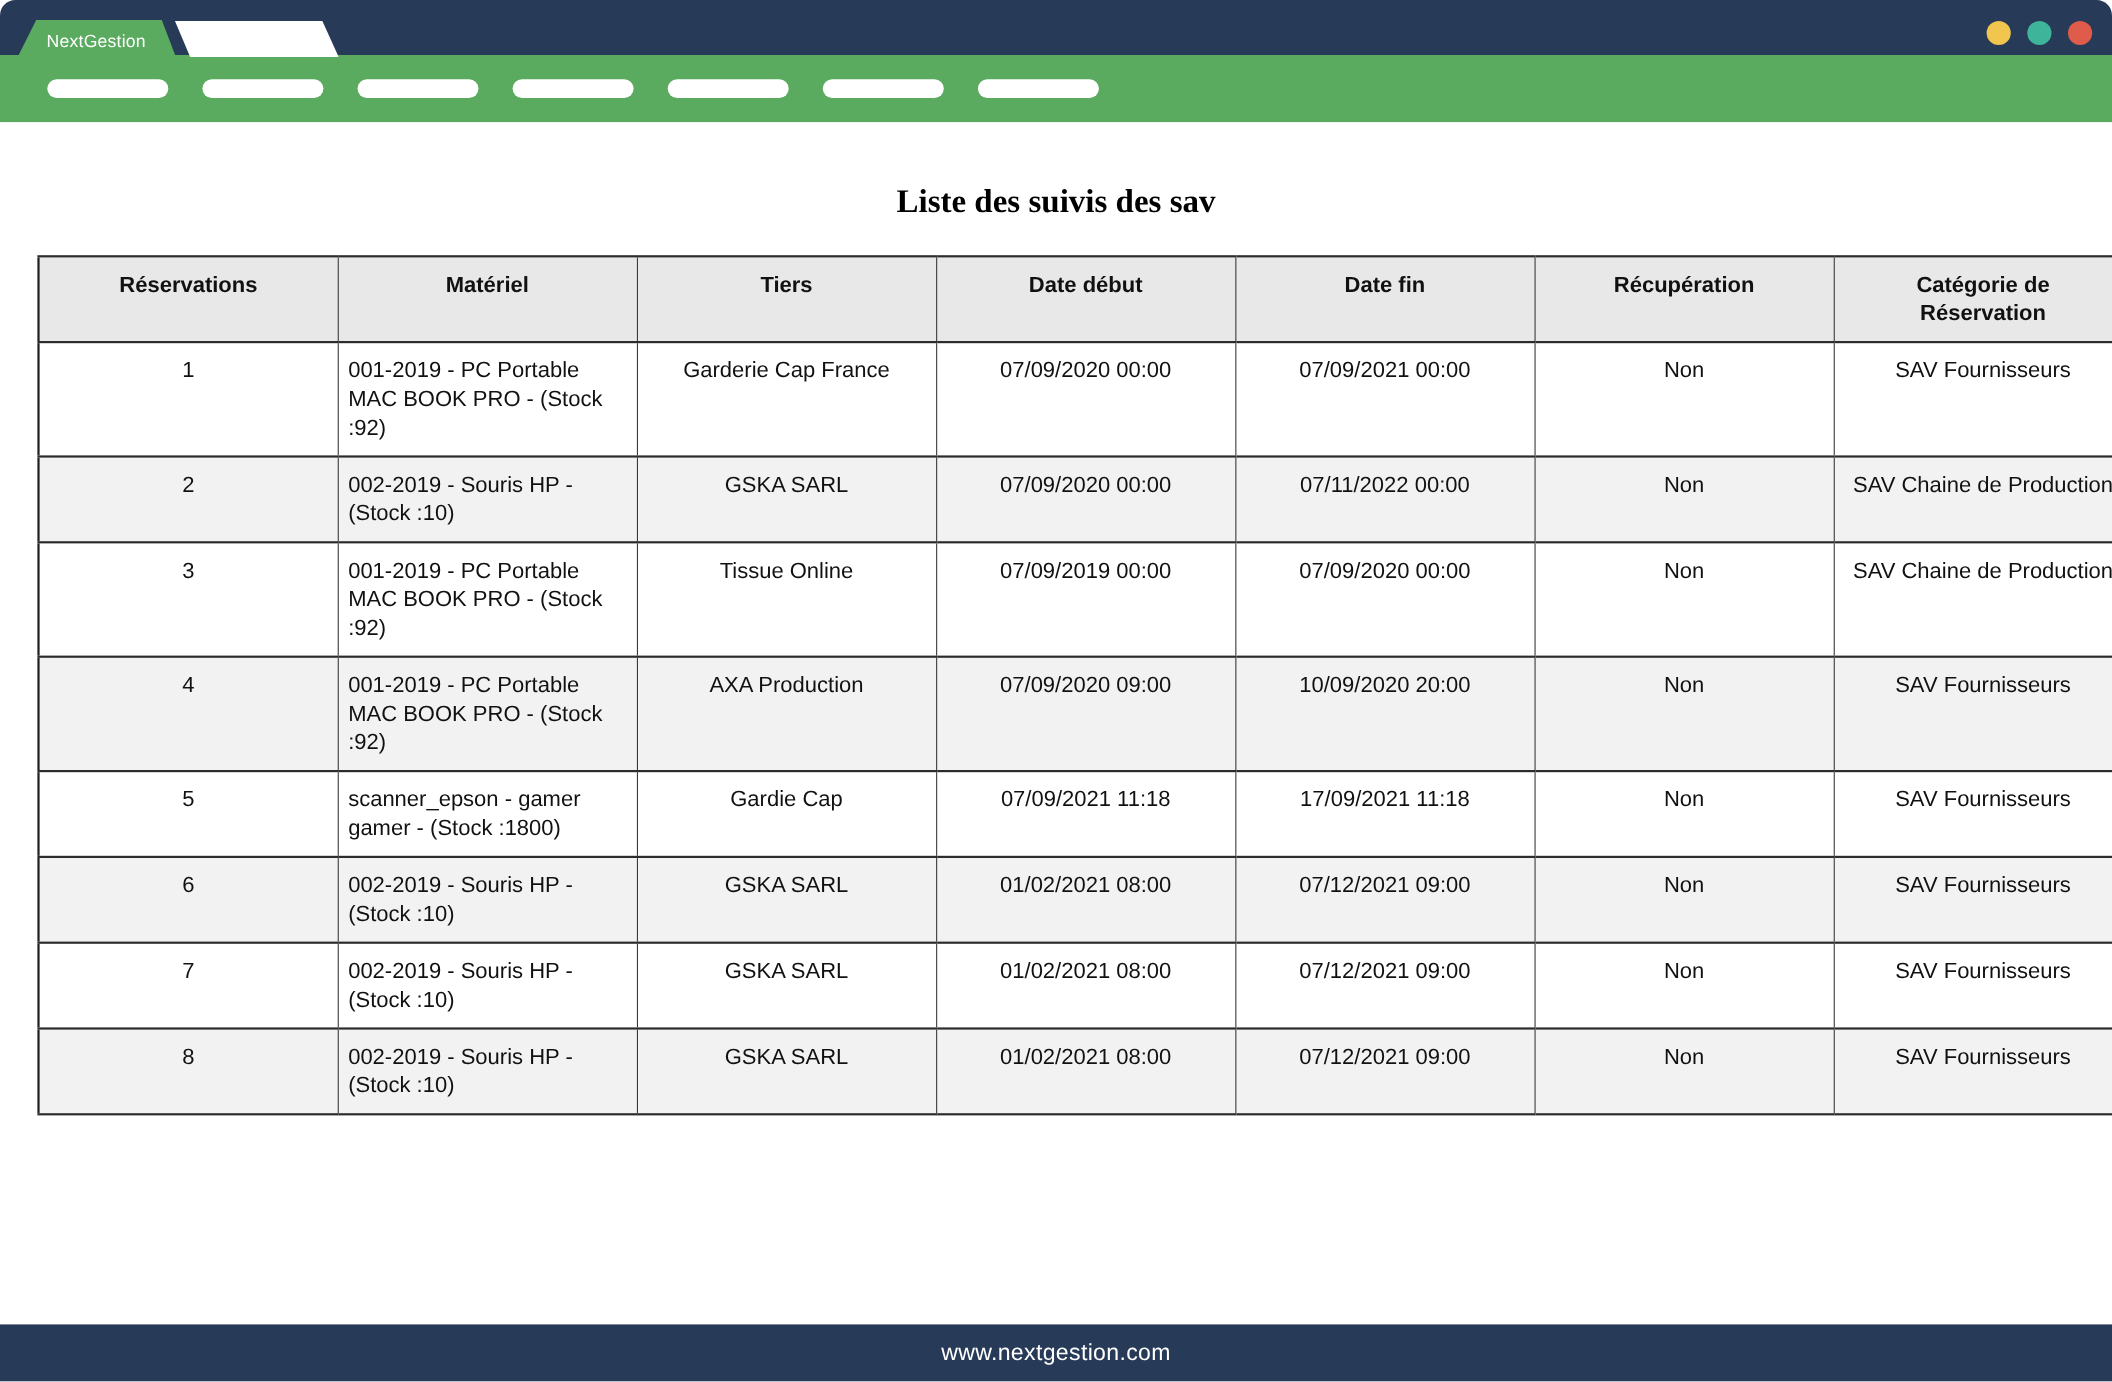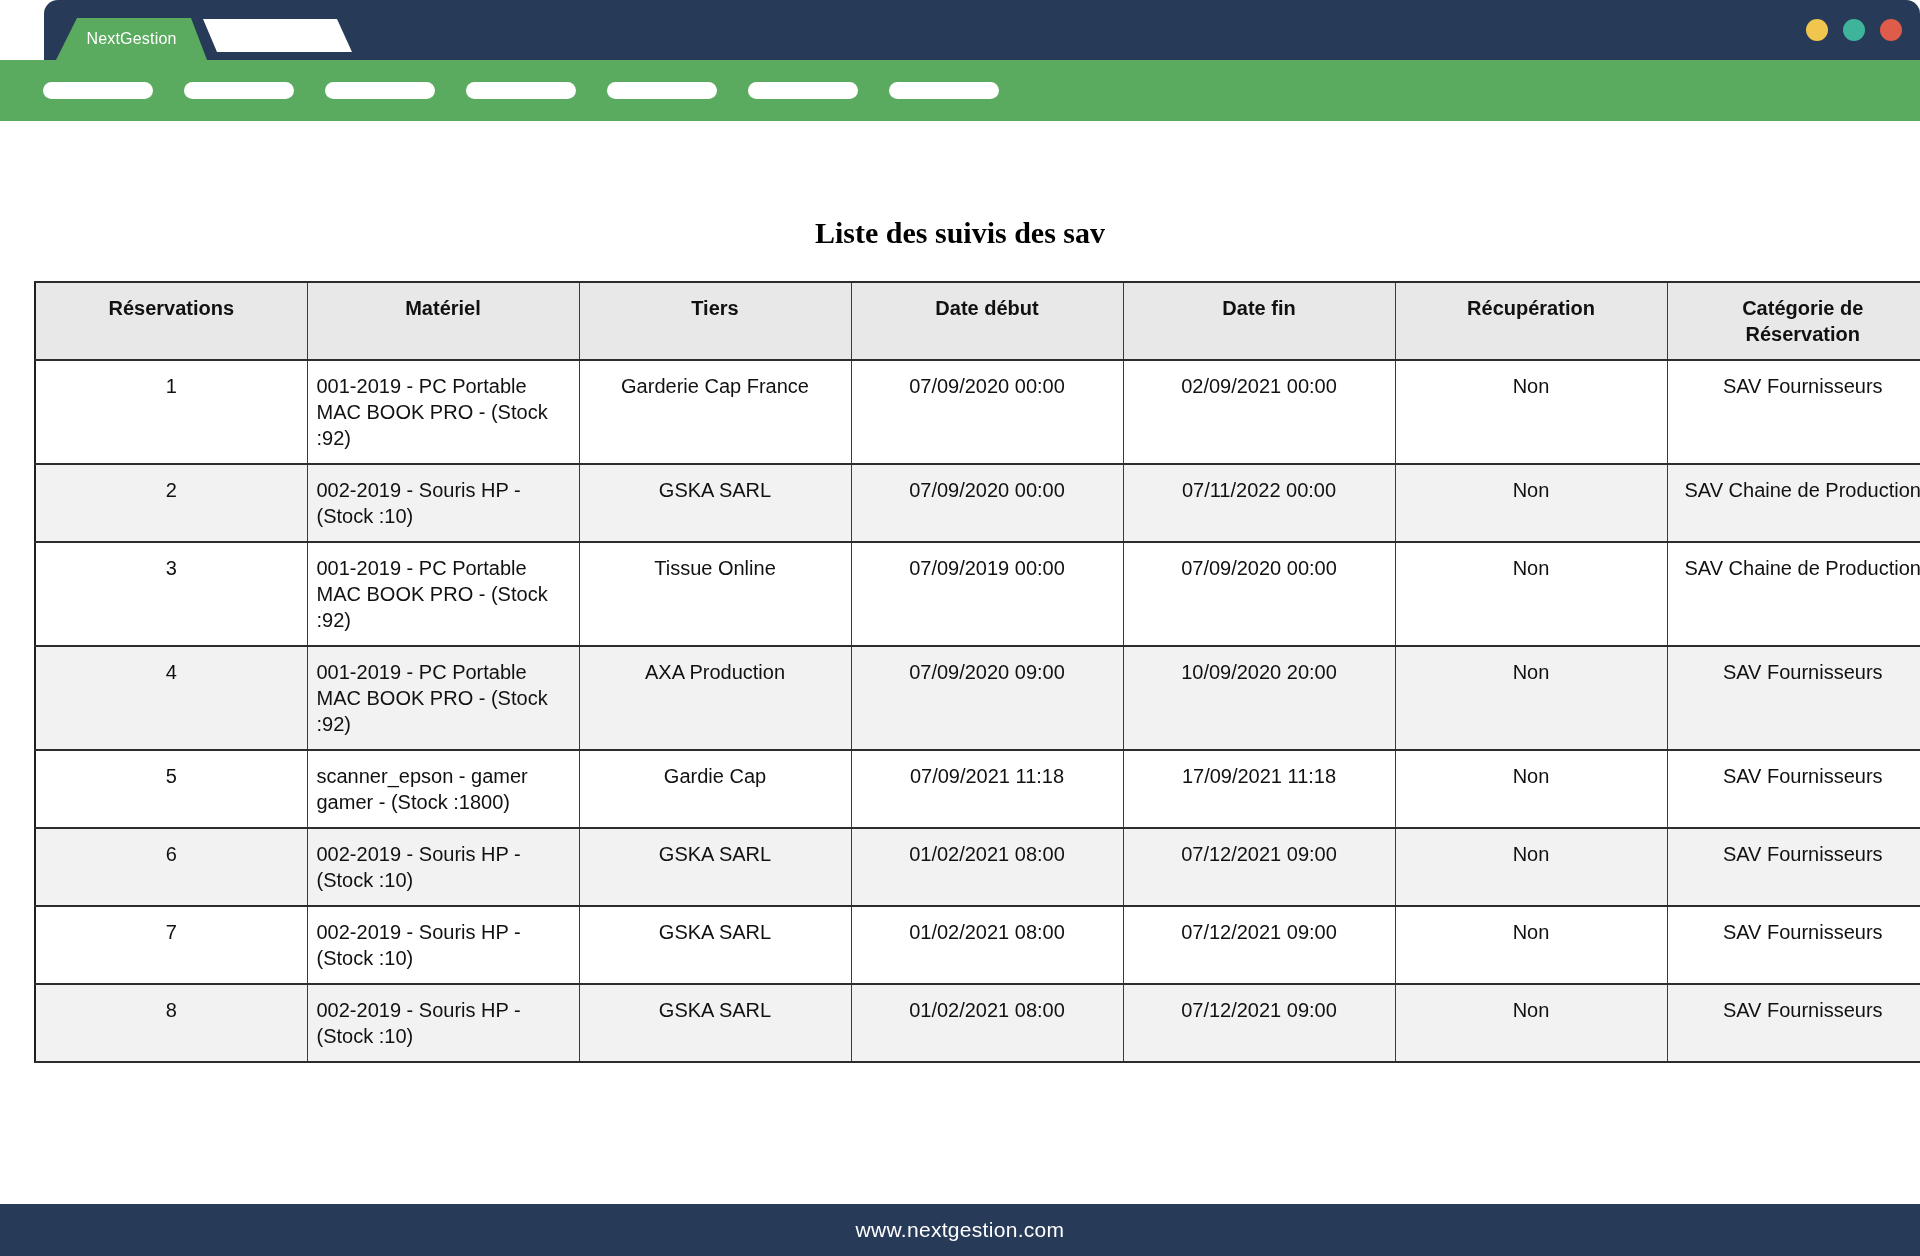--- a/index.html
+++ b/index.html
@@ -16,24 +16,23 @@
     width:1920px;height:1256px;
     background:#ffffff;
     font-family:"Liberation Sans", sans-serif;
     position:relative;
     overflow:hidden;
   }
 
   
   .window-header{
     position:relative;
-    height:60px;
+    height:50px;
     background:var(--navy);
     border-radius:14px 14px 0 0;
-    margin-left:44px;
   }
   .brand-tab{
     position:absolute;left:12px;top:18px;
     width:151px;height:42px;
     background:var(--green);
     clip-path:polygon(21px 0, 135px 0, 151px 42px, 0 42px);
     display:flex;align-items:center;justify-content:center;
   }
   .brand-tab span{
     color:#ffffff;font-size:16px;letter-spacing:.2px;
@@ -58,21 +57,21 @@
     padding-left:43px;
     gap:31px;
   }
   .pill{
     width:110px;height:17px;
     background:#ffffff;border-radius:9px;
     flex:0 0 auto;
   }
 
   
-  .main{padding-top:95px;}
+  .main{padding-top:56px;}
   .report-title{
     margin:0;
     text-align:center;
     font-family:"Liberation Serif", serif;
     font-weight:bold;
     font-size:30px;
     color:#000000;
   }
   table.report{
     margin-left:34px;
@@ -155,21 +154,21 @@
           <th>Récupération</th>
           <th>Catégorie de Réservation</th>
         </tr>
     </thead>
     <tbody>
         <tr>
           <td>1</td>
           <td class="col-materiel">001-2019 - PC Portable MAC BOOK PRO - (Stock :92)</td>
           <td>Garderie Cap France</td>
           <td>07/09/2020 00:00</td>
-          <td>02/09/2021 00:00</td>
+          <td>07/09/2021 00:00</td>
           <td>Non</td>
           <td>SAV Fournisseurs</td>
         </tr>
         <tr>
           <td>2</td>
           <td class="col-materiel">002-2019 - Souris HP - (Stock :10)</td>
           <td>GSKA SARL</td>
           <td>07/09/2020 00:00</td>
           <td>07/11/2022 00:00</td>
           <td>Non</td>

